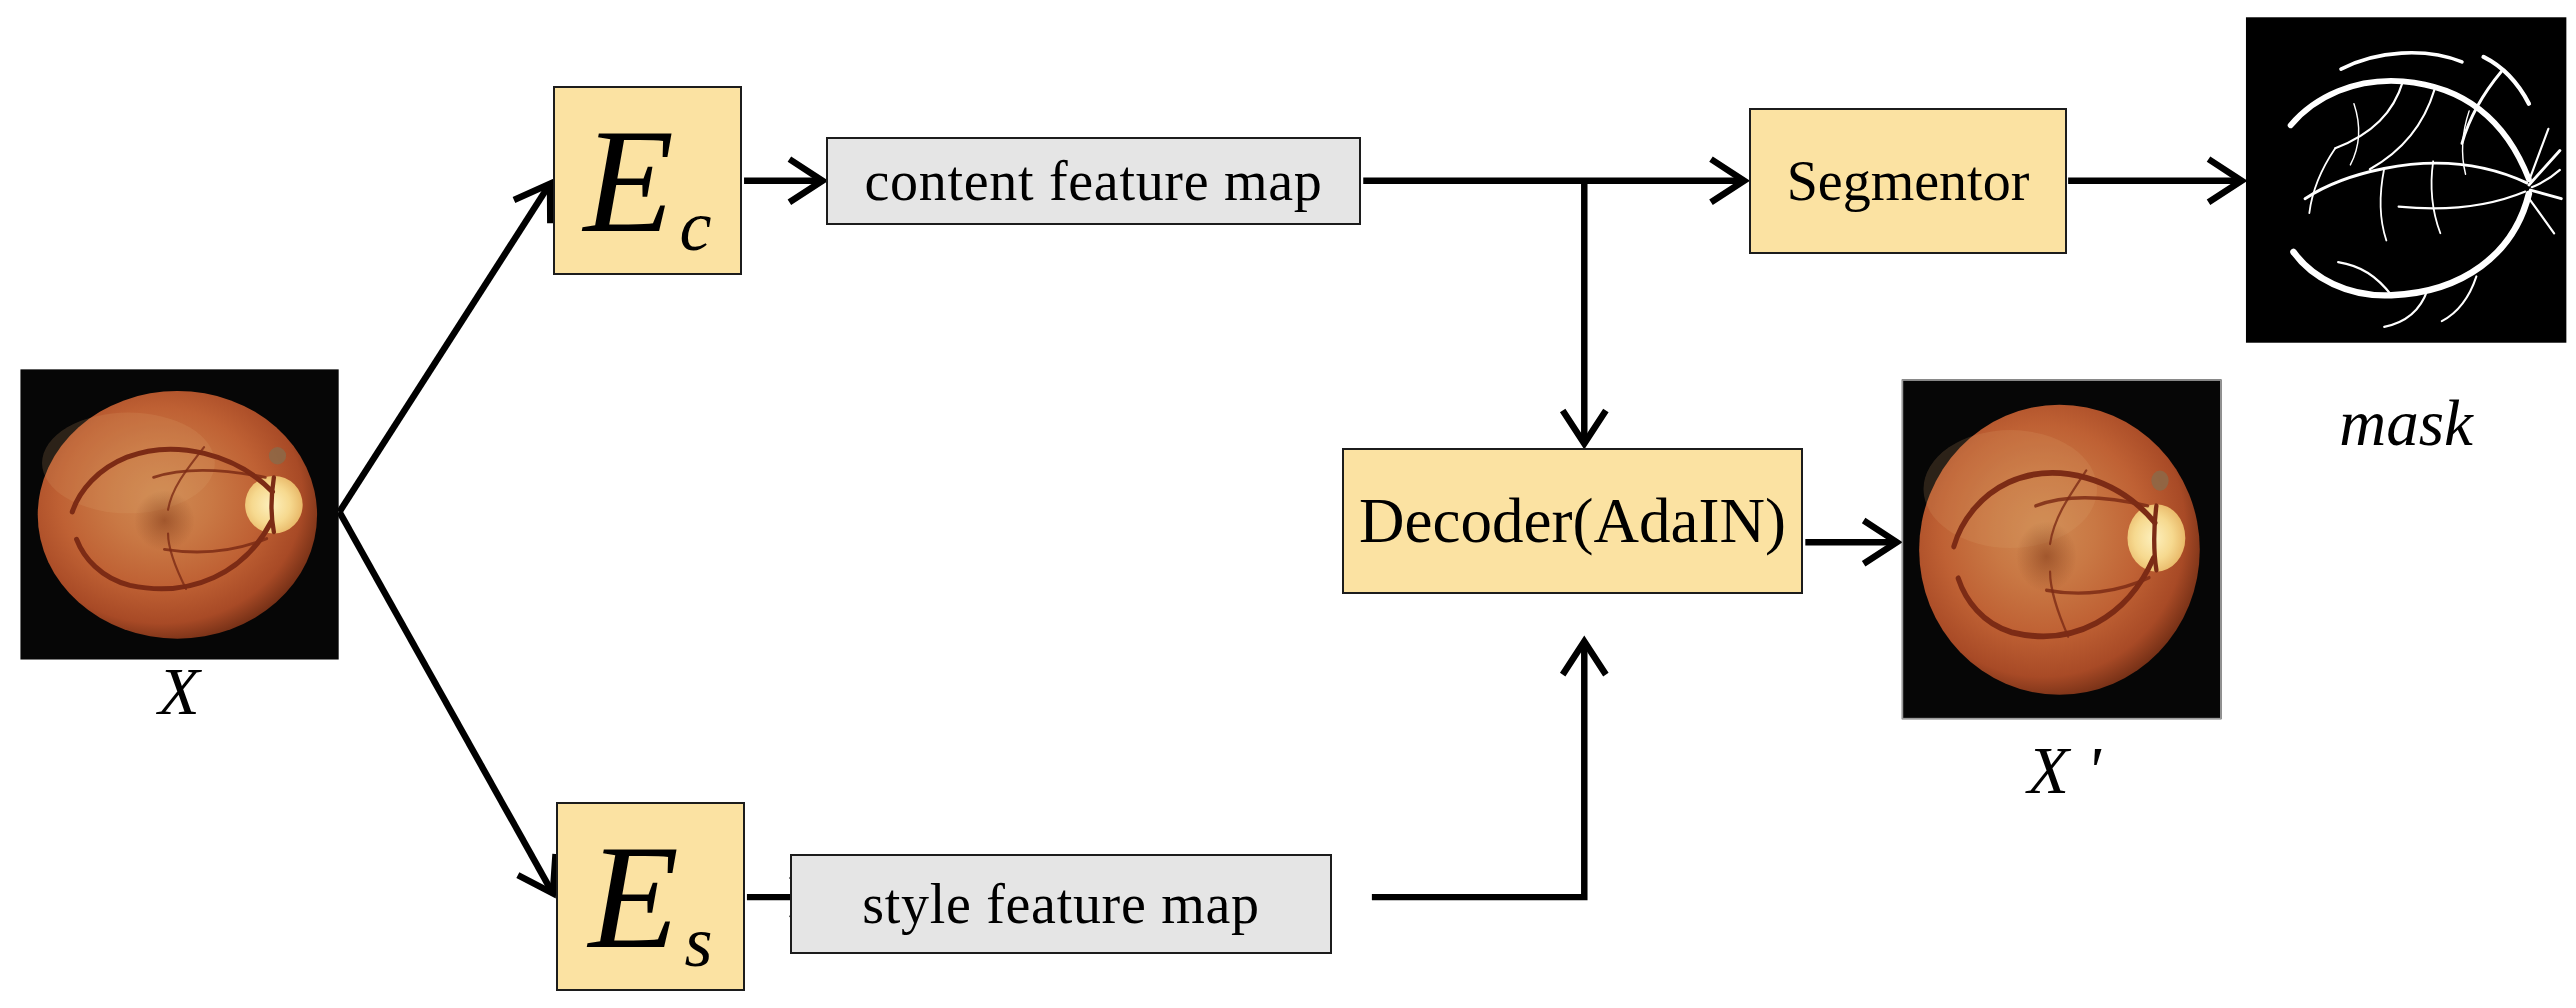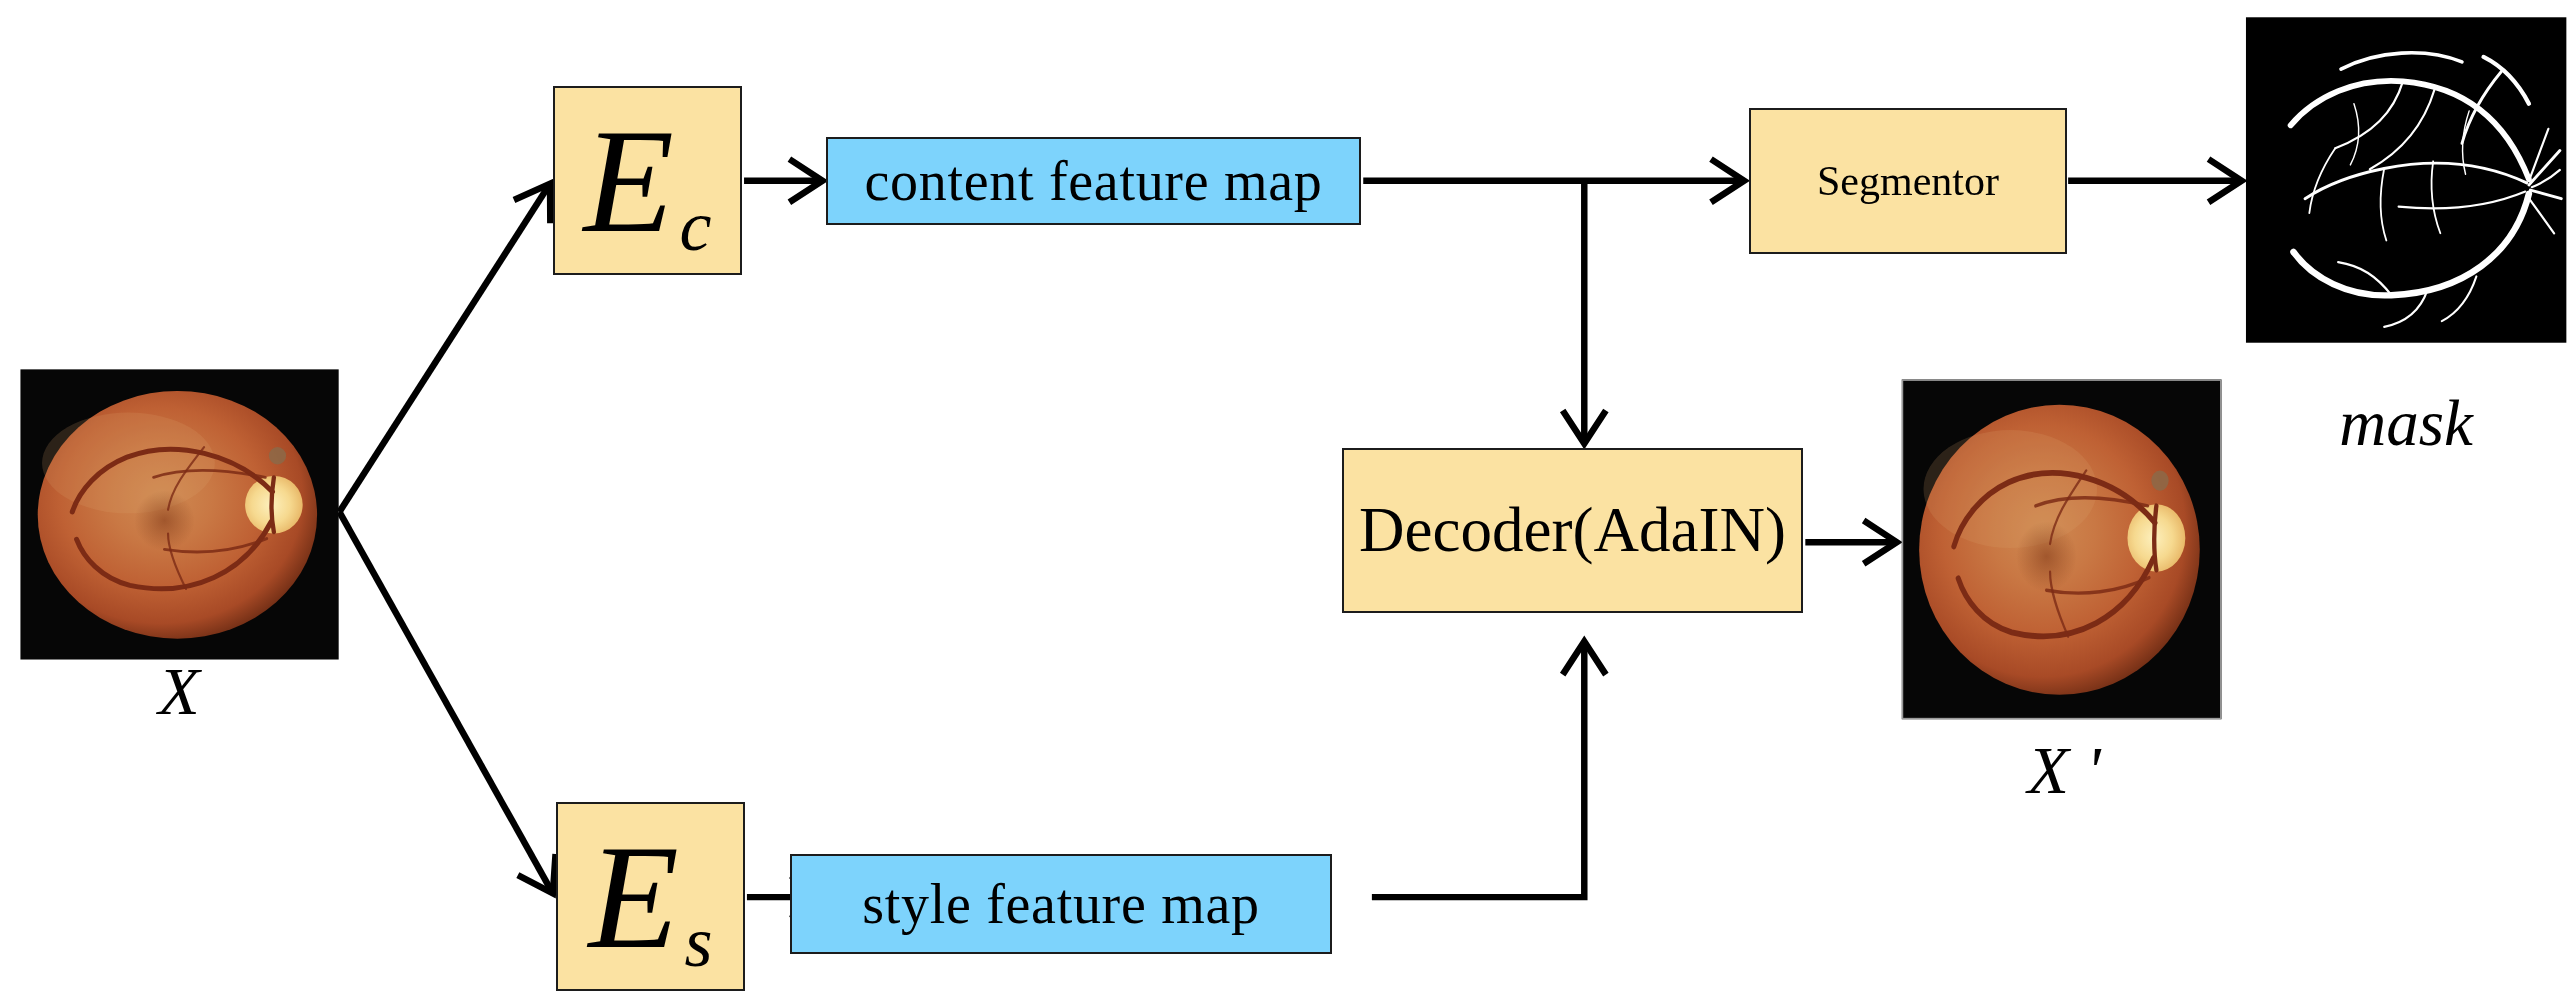--- a/index.html
+++ b/index.html
@@ -17,29 +17,29 @@
     position: absolute;
     box-sizing: border-box;
     border: 2.2px solid #1c1c1c;
     display: flex;
     align-items: center;
     justify-content: center;
     color: #000;
     text-align: center;
   }
   .yellow { background: #fbe2a2; }
-  .blue   { background: #7dd3fc; }
+  .blue   { background: #e5e5e5; }
 
   .encoder { font-style: italic; }
   .encoder .big-letter { font-size: 148px; line-height: 1; }
   .encoder .sub-letter { font-size: 72px; line-height: 1; transform: translateY(45px); margin-left: 5.8px; }
 
   .feature-label { font-size: 56px; letter-spacing: 0.7px; }
   .decoder-label { font-size: 63px; }
-  .segmentor-label { font-size: 42px; }
+  .segmentor-label { font-size: 56px; }
 
   .img-caption {
     position: absolute;
     font-style: italic;
     font-size: 68px;
     text-align: center;
     color: #000;
     line-height: 1;
   }
 </style>
@@ -169,21 +169,21 @@
   </div>
 
   <div class="node blue feature-label" style="left:826px; top:137px; width:535px; height:88px;">
     <span>content feature map</span>
   </div>
 
   <div class="node blue feature-label" style="left:790px; top:854px; width:542px; height:100px;text-align:right;">
     <span>style feature map</span>
   </div>
 
-  <div class="node yellow decoder-label" style="left:1342px; top:448px; width:461px; height:165px;">
+  <div class="node yellow decoder-label" style="left:1342px; top:448px; width:461px; height:146px;">
     <span>Decoder(AdaIN)</span>
   </div>
 
   <div class="node yellow segmentor-label" style="left:1749px; top:108px; width:318px; height:146px;">
     <span>Segmentor</span>
   </div>
 
   <div class="img-caption" style="left:71px; top:657px; width:216px;">X</div>
 
   <div class="img-caption" style="left:1956px; top:736px; width:216px;">X '</div>

